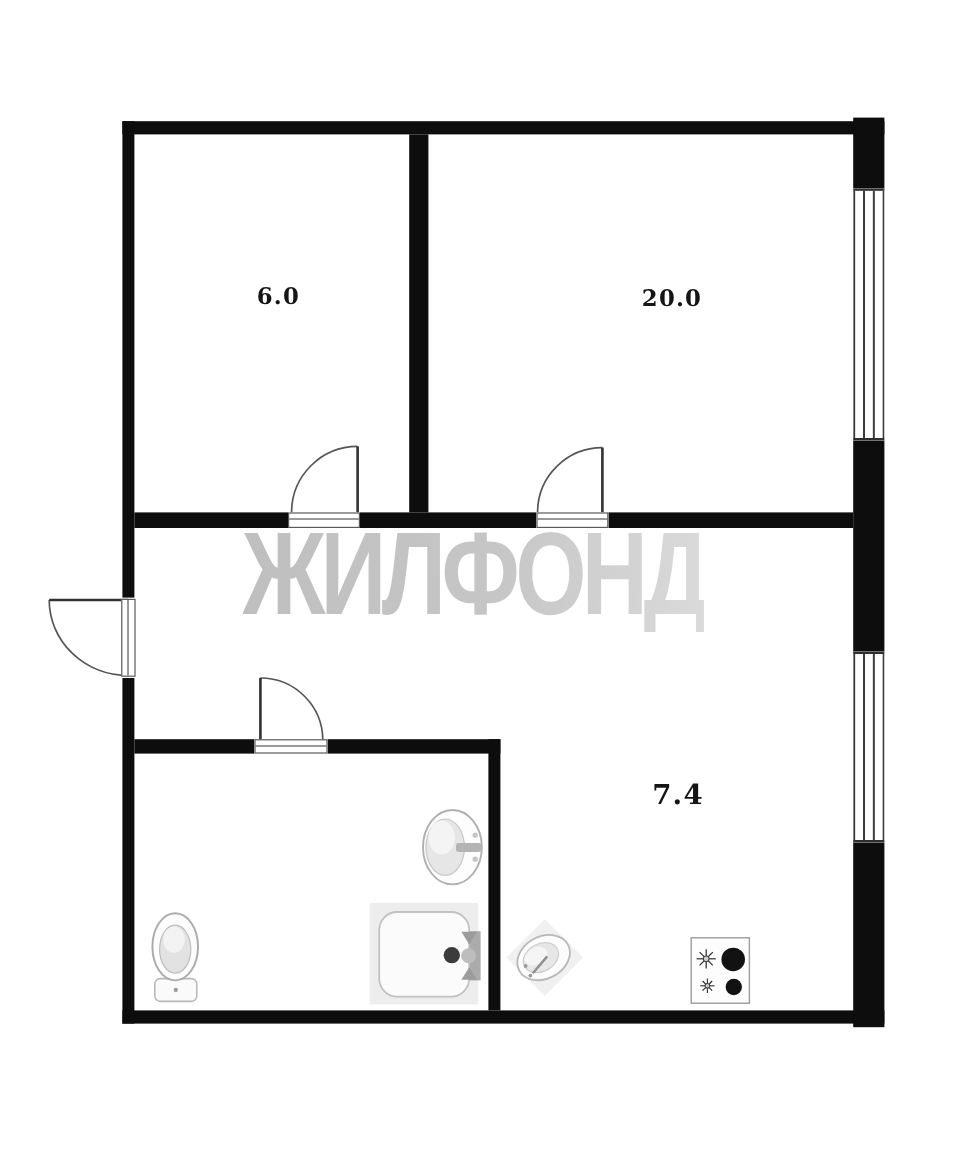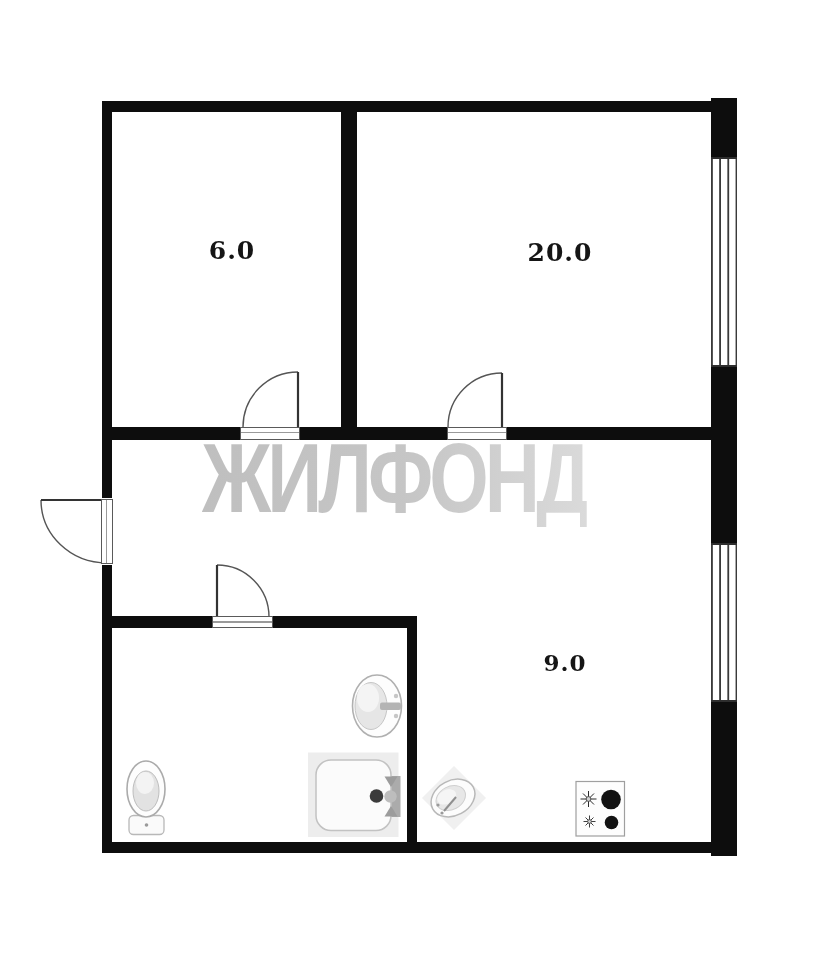--- a/index.html
+++ b/index.html
@@ -21,21 +21,21 @@
     background-size:8.2px 100%;
     box-sizing:border-box;
   }
   .sill{
     position:absolute;background:#fff;border:1px solid #5a5a5a;z-index:5;box-sizing:border-box;
   }
   .sill.h{background-image:linear-gradient(to bottom,transparent 4px,#9a9a9a 4px,#9a9a9a 5.5px,transparent 5.5px);}
   .sill.v{background-image:linear-gradient(to right,transparent 4px,#9a9a9a 4px,#9a9a9a 5.5px,transparent 5.5px);}
   .room-label{
     position:absolute;width:80px;text-align:center;z-index:6;
-    font-weight:bold;font-size:25px;color:#151515;letter-spacing:1px;
+    font-weight:bold;font-size:19px;color:#151515;letter-spacing:1px;
   }
   #watermark{
     position:absolute;left:202px;top:429px;z-index:1;
     font-family:"Liberation Sans", sans-serif;font-weight:bold;
     font-size:98px;line-height:1;letter-spacing:-5px;white-space:nowrap;
     transform:scaleX(0.78);transform-origin:left top;
     background:linear-gradient(90deg,#bfbfbf 0%,#c6c6c6 55%,#dadada 100%);
     -webkit-background-clip:text;background-clip:text;color:transparent;
     user-select:none;
   }
@@ -149,15 +149,15 @@
         <line x1="589.5" y1="815.5" x2="589.5" y2="827.5"></line>
         <line x1="585.5" y1="817.5" x2="593.5" y2="825.5"></line>
         <line x1="593.5" y1="817.5" x2="585.5" y2="825.5"></line>
       </g>
       <circle cx="589.5" cy="821.5" r="1.9" fill="#d0d0d0" stroke="#444" stroke-width="0.9"></circle>
     </g>
   </svg>
 
   <div class="room-label" style="left:192px;top:236px;">6.0</div>
   <div class="room-label" style="left:520px;top:238px;">20.0</div>
-  <div class="room-label" style="left:525px;top:649px;font-size:23px;">9.0</div>
+  <div class="room-label" style="left:525px;top:649px;font-size:23px;">7.4</div>
 
 </div>
 
 </body></html>

